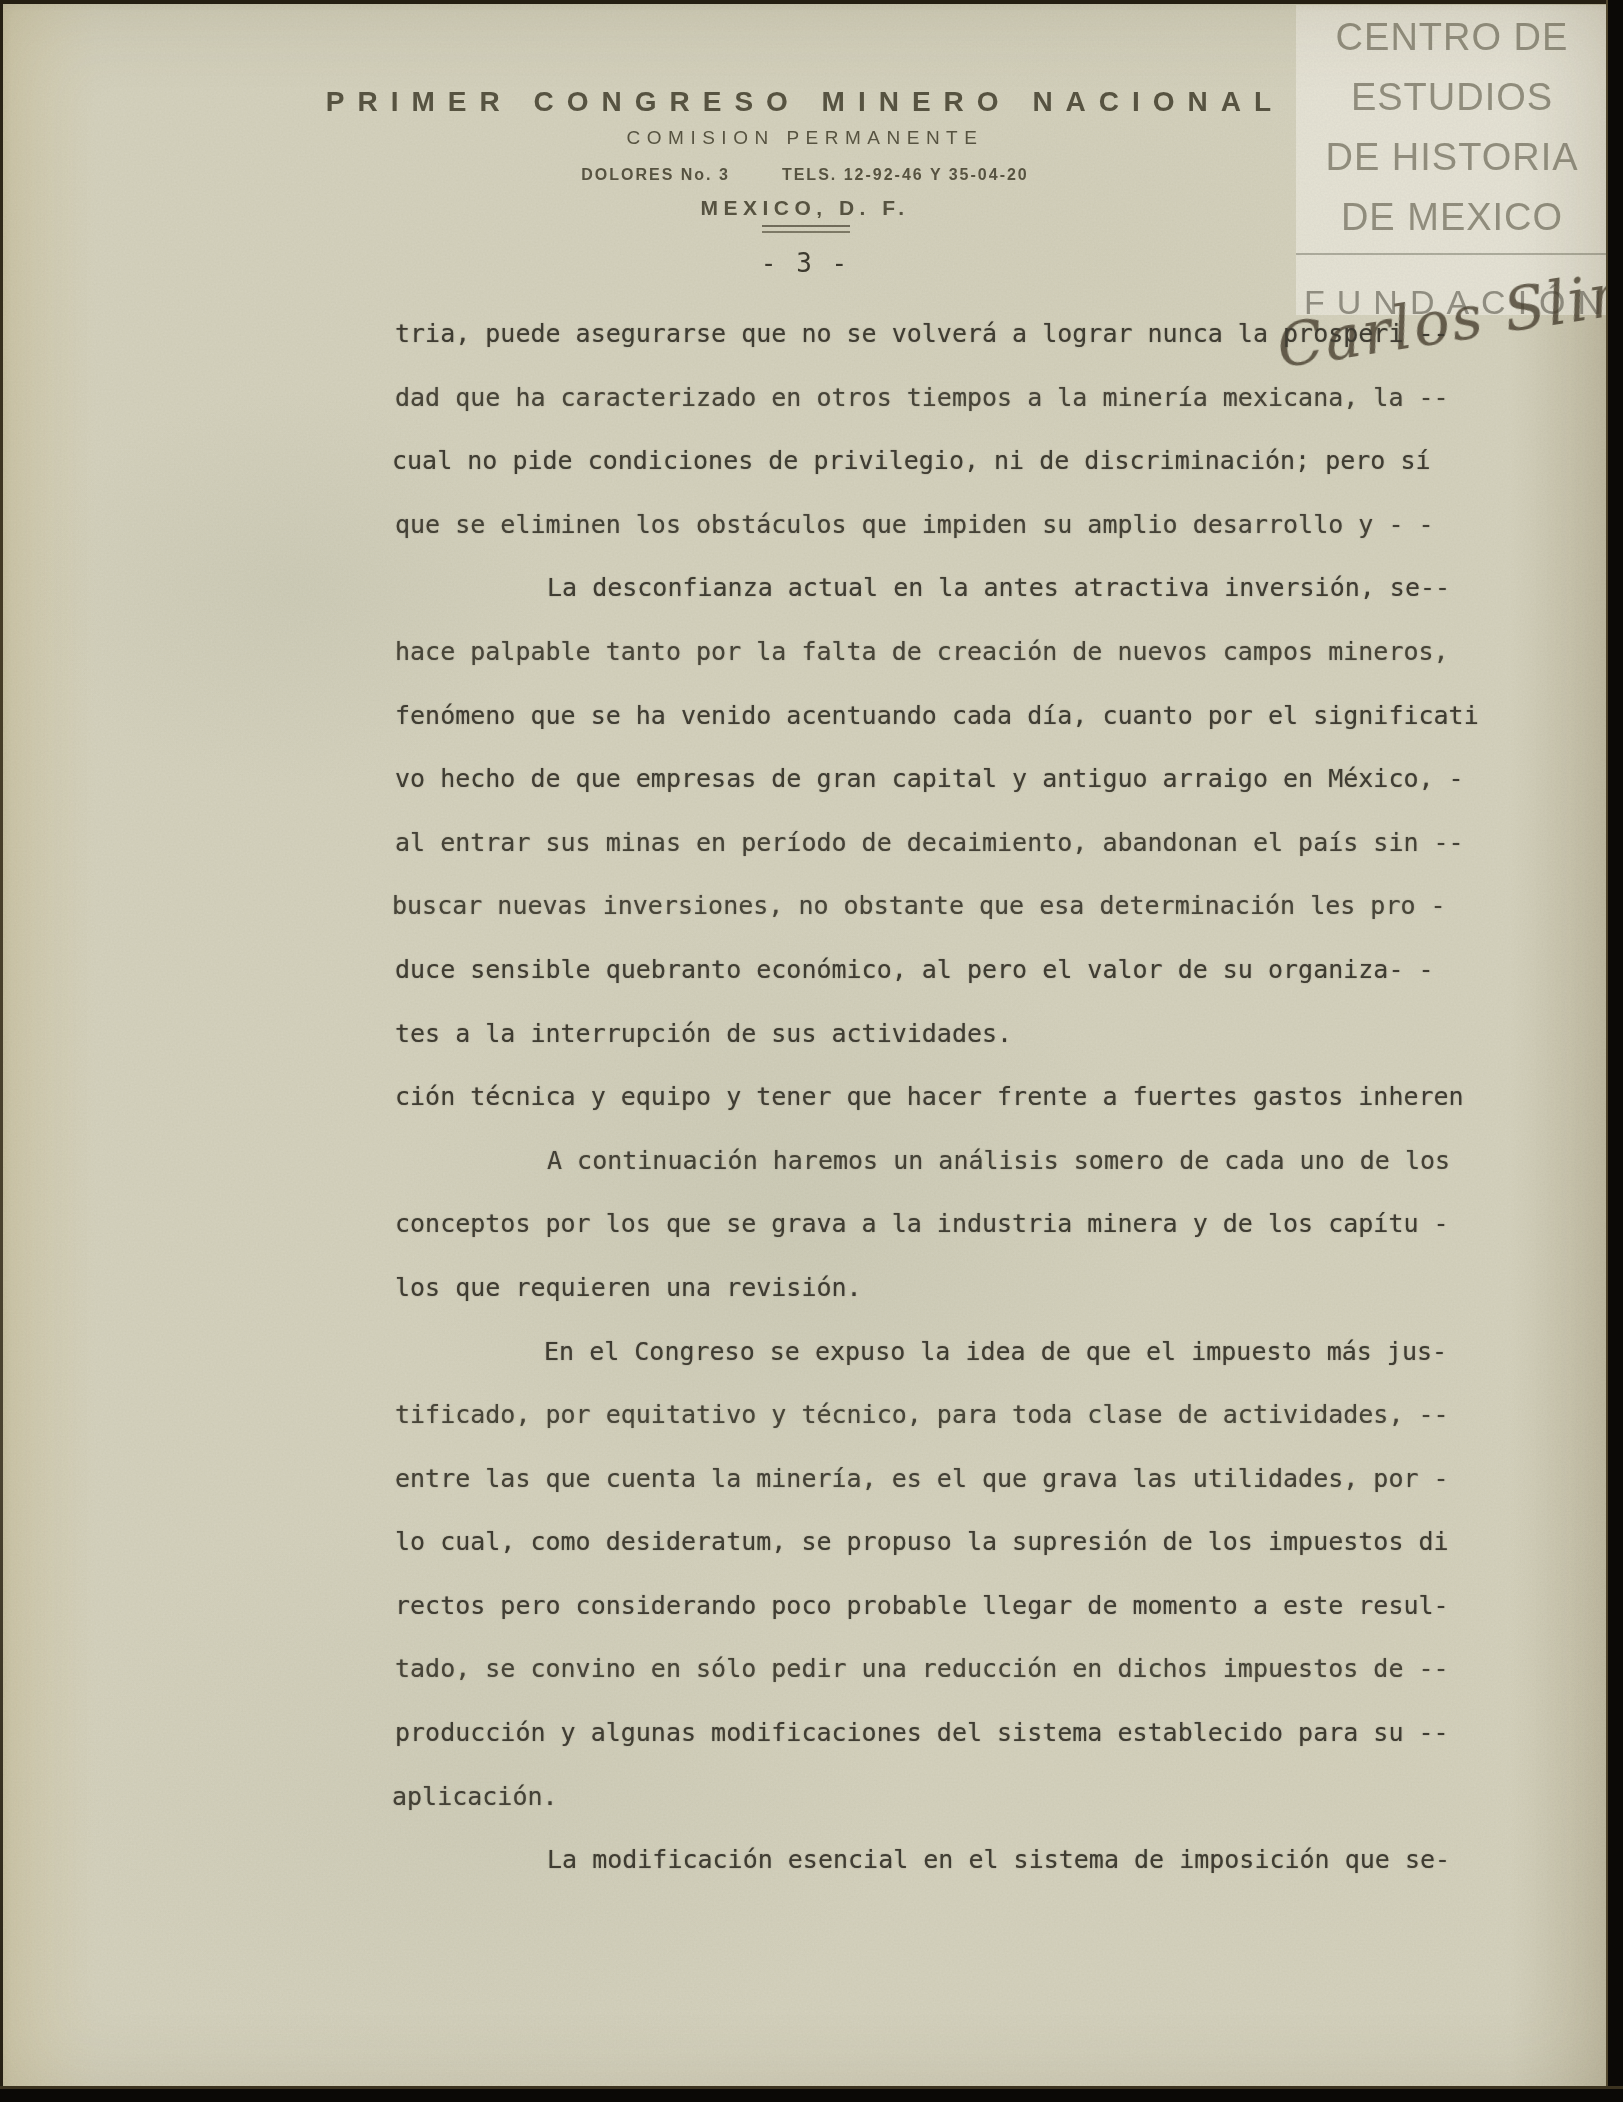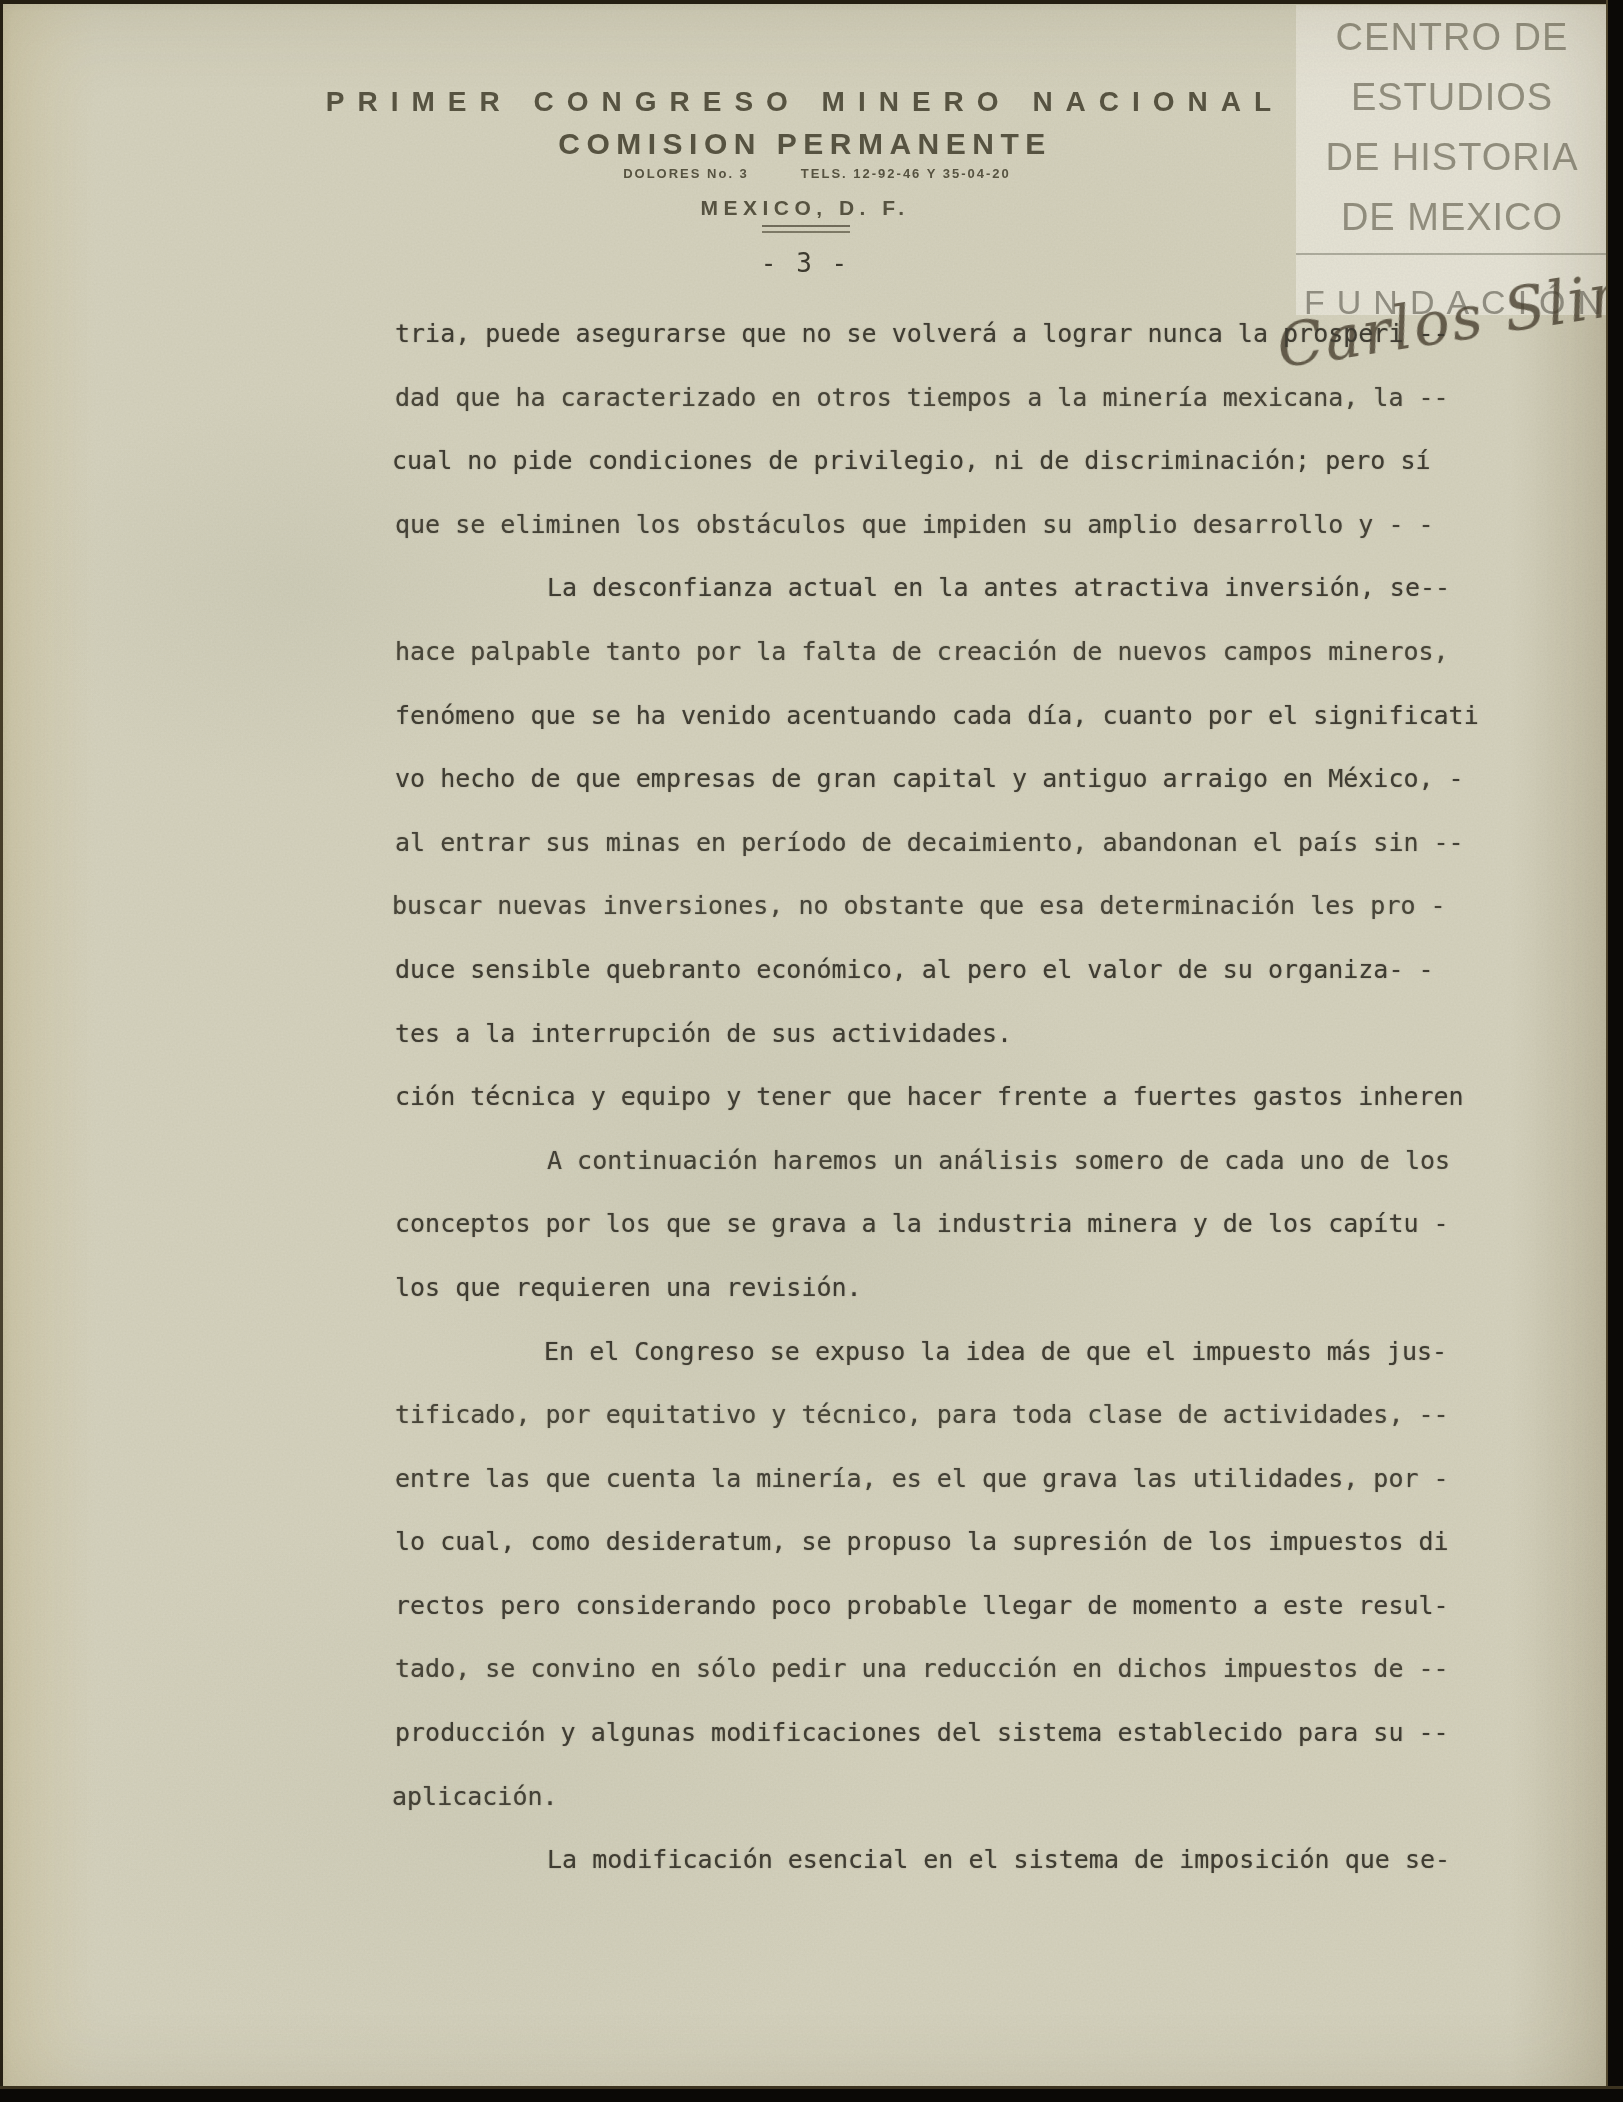--- a/index.html
+++ b/index.html
@@ -31,23 +31,23 @@
   .edge-bottom{position:absolute;left:0;top:2086px;width:100%;height:16px;background:#0b0906;
     border-top:3px solid #3c3categ320;border-top:3px solid #3c3320;}
 
   
   .letterhead{position:absolute;left:205px;top:0;width:1200px;text-align:center;
     color:#474331;font-family:"Liberation Sans", sans-serif;opacity:.88;
     filter:blur(.3px);}
   .lh-title{position:absolute;left:0;top:86px;width:100%;
     font-size:28px;font-weight:700;letter-spacing:13px;white-space:nowrap;}
   .lh-sub{position:absolute;left:0;top:127px;width:100%;
-    font-size:30px;font-weight:700;letter-spacing:6.5px;white-space:nowrap;}
-  .lh-row{position:absolute;left:12px;top:166px;width:100%;display:flex;
-    justify-content:center;gap:52px;font-size:13px;font-weight:700;letter-spacing:2px;}
+    font-size:19px;font-weight:400;letter-spacing:6.5px;white-space:nowrap;}
+  .lh-row{position:absolute;left:0;top:166px;width:100%;display:flex;
+    justify-content:center;gap:52px;font-size:16px;font-weight:700;letter-spacing:2px;}
   .lh-city{position:absolute;left:0;top:196px;width:100%;
     font-size:21px;font-weight:700;letter-spacing:5.5px;}
   .lh-rule{position:absolute;left:557px;top:225px;width:88px;height:4px;
     border-top:2px solid rgba(62,57,40,0.75);border-bottom:2px solid rgba(62,57,40,0.65);}
   .page-num{position:absolute;left:205px;top:248px;width:1200px;text-align:center;
     font-size:26px;color:#3e3b30;filter:blur(.35px);letter-spacing:2px;}
 
   
   .wm-box{position:absolute;left:1296px;top:5px;width:312px;height:310px;
     background:rgba(248,246,240,0.48);}

